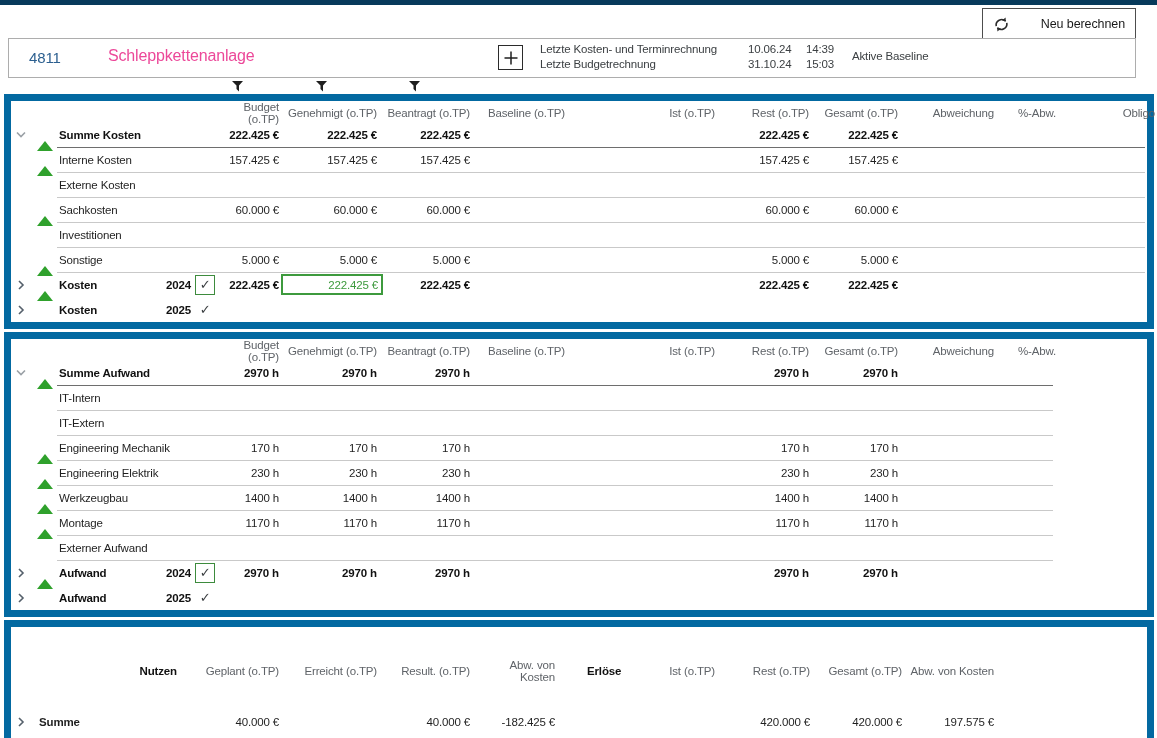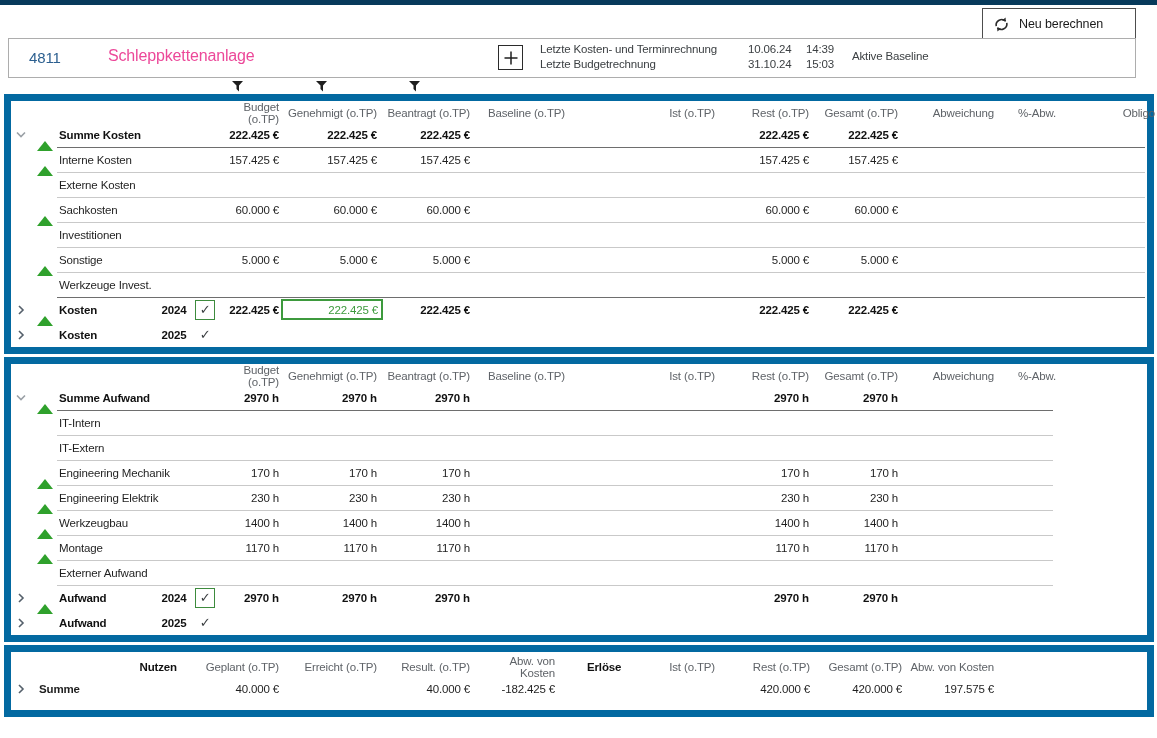--- a/index.html
+++ b/index.html
@@ -12,21 +12,21 @@
   }
 
   
   .topbar { height:5px; width:100%; background:#073a5b; }
 
   
   .recalc {
     position:absolute; top:8px; left:982px; width:154px; height:32px;
     background:#fff; border:1px solid #4d4d4d; display:flex; align-items:center;
     gap:9px; padding:0 10px; font-size:12.5px; color:#1a1a1a; cursor:pointer;
-    font-family:inherit; letter-spacing:-0.1px;
+    font-family:inherit; letter-spacing:-0.1px;justify-content:space-between;
   }
 
   
   .headerbox {
     position:relative; margin:33px 21px 0 8px; height:40px;
     border:1px solid #adadad; background:#fff;
   }
   .pid { position:absolute; left:20px; top:10px; font-size:15px; color:#2b5f8f; }
   .pname { position:absolute; left:99px; top:8px; font-size:16px; color:#ec4899; }
   .plusbox {
@@ -48,31 +48,32 @@
   
   .panel { margin:0 3px 0 4px; border:7px solid #0369a1; background:#fff; }
   .panel + .panel { margin-top:3px; }
 
   .trow, .hrow { display:grid; align-items:center; position:relative; }
   .t1 .trow, .t1 .hrow, .t2 .trow, .t2 .hrow {
     grid-template-columns:20px 26px 100px 38px 32px 54px 98px 93px 95px 150px 94px 89px 96px 62px 99px;
   }
   .t3 .trow, .t3 .hrow {
     grid-template-columns:20px 148px 102px 98px 93px 85px 60px 100px 95px 92px 92px;
+    margin-top:29px;
   }
   .hrow { height:21px; color:#5f6368; }
   .t3 .hrow { height:22px; }
   .trow { height:25px; }
   .t3 .trow { height:24px; }
   .t3-wrap { padding:3px 0 9px 0; }
 
   .cell { white-space:nowrap; overflow:visible; }
   .cell.num, .hcell.num { text-align:right; padding-right:2px; justify-self:stretch; }
   .cell.name { padding-left:2px; }
-  .cell.year { text-align:center; padding-right:4px; }
+  .cell.year { text-align:right; padding-right:4px; }
   .trow.bold .cell.name, .trow.bold .cell.year, .trow.bold .cell.num { font-weight:bold; color:#111; }
   .hcell.strong { font-weight:bold; color:#111; }
   .hcell.erl { text-align:right; padding-left:30px; }
 
   
   .sep-light::after, .sep-dark::after {
     content:""; position:absolute; left:46px; bottom:-1px; height:0;
   }
   .t1 .sep-light::after, .t1 .sep-dark::after { right:2px; }
   .t2 .sep-light::after, .t2 .sep-dark::after { right:94px; }
@@ -260,37 +261,20 @@
       <div class="cell name">Sonstige</div>
       <div class="cell year"></div>
       <div class="cell check"></div>
       <div class="cell num">5.000 €</div>
       <div class="cell num">5.000 €</div>
       <div class="cell num">5.000 €</div>
       <div class="cell num"></div>
       <div class="cell num"></div>
       <div class="cell num">5.000 €</div>
       <div class="cell num">5.000 €</div>
-      <div class="cell num"></div>
-      <div class="cell num"></div>
-      <div class="cell num"></div>
-    </div>
-    <div class="trow sep-dark">
-      <div class="cell exp"></div>
-      <div class="cell stat"></div>
-      <div class="cell name">Werkzeuge Invest.</div>
-      <div class="cell year"></div>
-      <div class="cell check"></div>
-      <div class="cell num"></div>
-      <div class="cell num"></div>
-      <div class="cell num"></div>
-      <div class="cell num"></div>
-      <div class="cell num"></div>
-      <div class="cell num"></div>
-      <div class="cell num"></div>
       <div class="cell num"></div>
       <div class="cell num"></div>
       <div class="cell num"></div>
     </div>
     <div class="trow sep-none bold">
       <div class="cell exp">
         <svg width="12" height="12" viewBox="0 0 12 12">
           <path d="M4 2 L8 6 L4 10" stroke="#55606b" fill="none" stroke-width="1.6"></path>
         </svg>
       </div>

